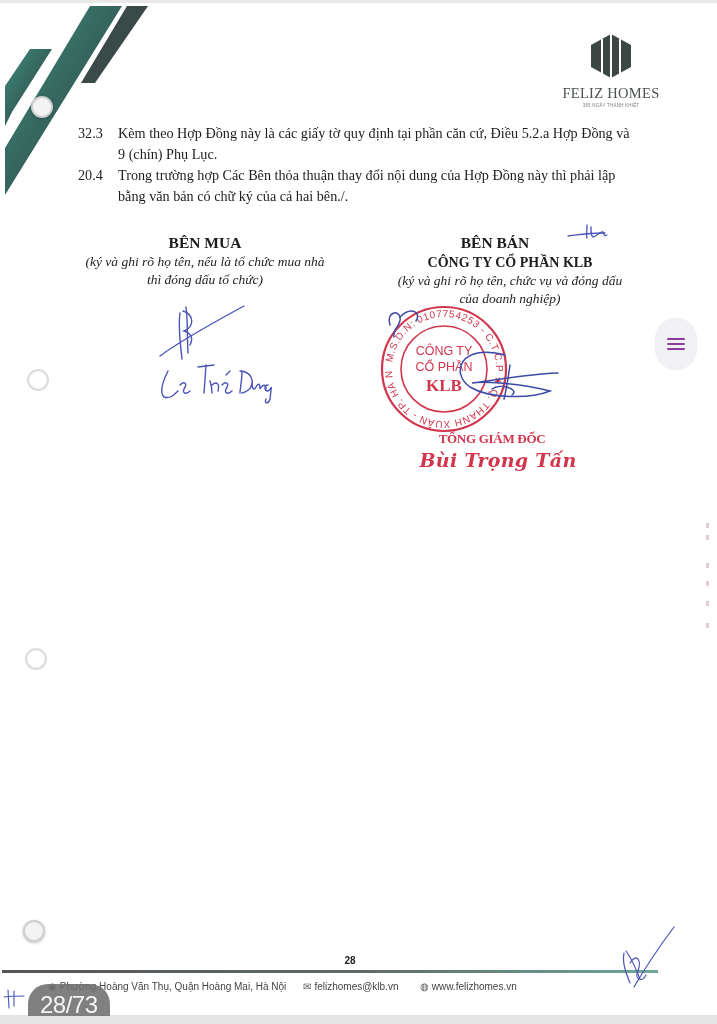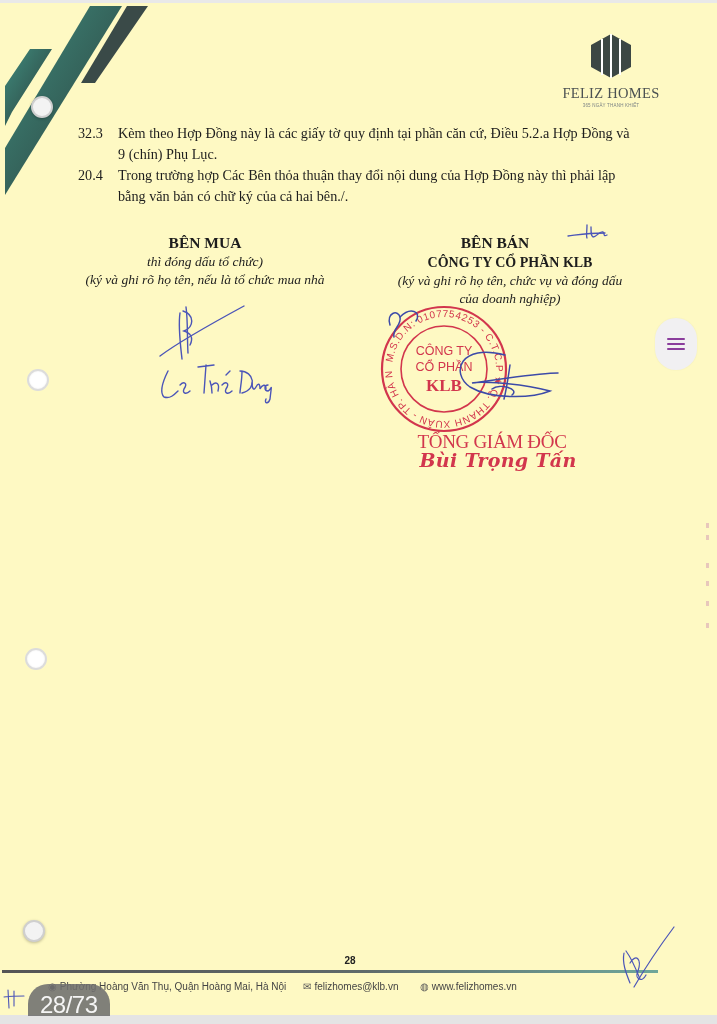--- a/index.html
+++ b/index.html
@@ -3,21 +3,21 @@
   <meta charset="utf-8">
   <style>
     html, body { margin: 0; padding: 0; }
     body {
       width: 717px; height: 1024px; overflow: hidden; position: relative;
       background: #e9e9e9;
       font-family: "Liberation Serif", serif;
     }
     .page {
       position: absolute; left: 0; top: 3px; width: 717px; height: 1012px;
-      background: #fef9c3; overflow: hidden;
+      background: #ffffff; overflow: hidden;
     }
     .deco { position: absolute; left: 0; top: -3px; }
     .hole {
       position: absolute; width: 18px; height: 18px; border-radius: 50%;
       border: 2px solid #dcdcdc; background: #fff;
       box-shadow: inset 0 0 2px rgba(0,0,0,0.08);
     }
     .hole.filled { background: #f3f3f3; border-color: #cfcfcf; box-shadow: 0 1px 3px rgba(0,0,0,0.25); }
     .logo { position: absolute; left: 556px; top: 30px; width: 110px; text-align: center; }
     .logo .brand {
@@ -30,21 +30,21 @@
     }
     .clause { position: absolute; left: 78px; font-size: 14.2px; color: #1d1d1d; line-height: 21px; }
     .clause .num { position: absolute; left: 0; top: 0; width: 40px; }
     .clause .text { position: absolute; left: 40px; top: 0; width: 560px; }
     .party { position: absolute; text-align: center; color: #1d1d1d; }
     .party .head { font-weight: bold; font-size: 15.5px; line-height: 20px; }
     .party .sub { font-weight: bold; font-size: 14px; line-height: 19px; }
     .party .note { font-style: italic; font-size: 13.5px; line-height: 18px; }
     .stamp-title {
       position: absolute; left: 402px; top: 428px; width: 180px; text-align: center;
-      font-weight: normal; font-size: 19px; color: #d2364d; letter-spacing: -0.3px;
+      font-weight: bold; font-size: 13px; color: #d2364d; letter-spacing: -0.3px;
     }
     .stamp-name {
       position: absolute; left: 398px; top: 446px; width: 200px; text-align: center;
       font-style: italic; font-weight: bold; font-size: 19px; color: #d2364d;
       font-family: "DejaVu Serif", serif; letter-spacing: 0.3px;
     }
     .page-num {
       position: absolute; left: 330px; top: 952px; width: 40px; text-align: center;
       font-family: "Liberation Sans", sans-serif; font-size: 10px; font-weight: bold; color: #222;
     }
@@ -116,22 +116,22 @@
     <span class="num">32.3</span>
     <span class="text" style="width:520px;">Kèm theo Hợp Đồng này là các giấy tờ quy định tại phần căn cứ, Điều 5.2.a Hợp Đồng và 9 (chín) Phụ Lục.</span>
   </div>
   <div class="clause" style="top:162px;">
     <span class="num">20.4</span>
     <span class="text" style="width:520px;">Trong trường hợp Các Bên thỏa thuận thay đổi nội dung của Hợp Đồng này thì phải lập bằng văn bản có chữ ký của cả hai bên./.</span>
   </div>
 
   <div class="party" style="left:70px; top:230px; width:270px;">
     <div class="head">BÊN MUA</div>
+    <div class="note">(ký và ghi rõ họ tên, nếu là tổ chức mua nhà</div>
     <div class="note">thì đóng dấu tổ chức)</div>
-    <div class="note">(ký và ghi rõ họ tên, nếu là tổ chức mua nhà</div>
   </div>
   <svg style="position:absolute; left:150px; top:298px;" width="130" height="110" viewBox="0 0 130 110">
     <g fill="none" stroke="#4b55b8" stroke-width="1.4" stroke-linecap="round">
       <path d="M10,55 C30,40 70,18 94,5"></path>
       <path d="M30,12 C28,25 30,40 32,58"></path>
       <path d="M33,10 C45,14 44,26 34,30 C40,32 44,36 40,44"></path>
       <path d="M36,6 C38,20 37,36 38,52"></path>
       <path d="M18,70 C12,82 10,92 14,96 C20,98 24,94 28,90"></path>
       <path d="M30,84 C34,80 38,82 34,88 C32,92 36,94 40,90"></path>
       <path d="M48,66 L64,64 M56,64 L54,92"></path>

